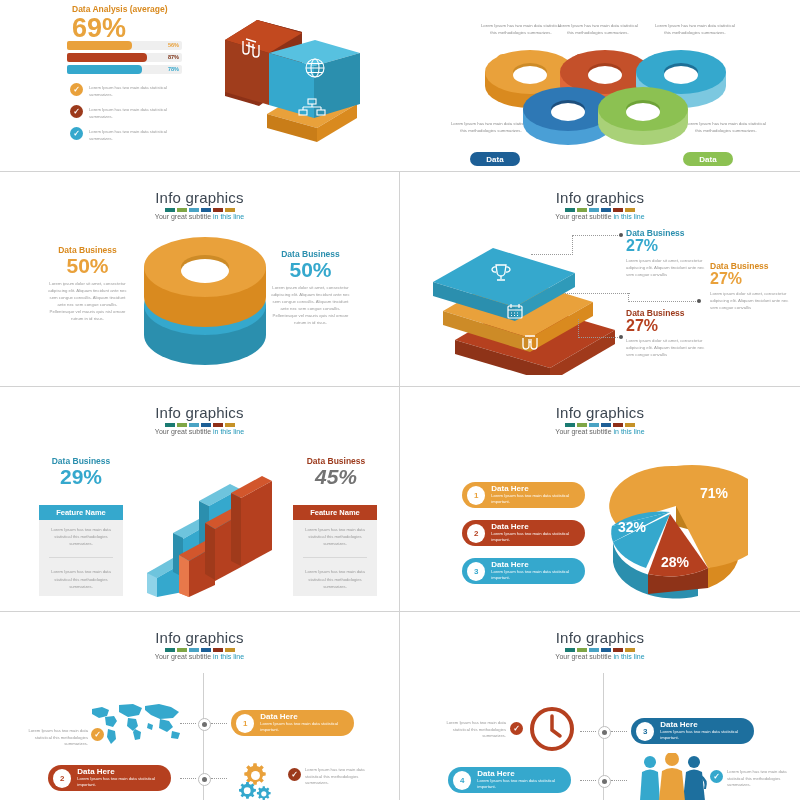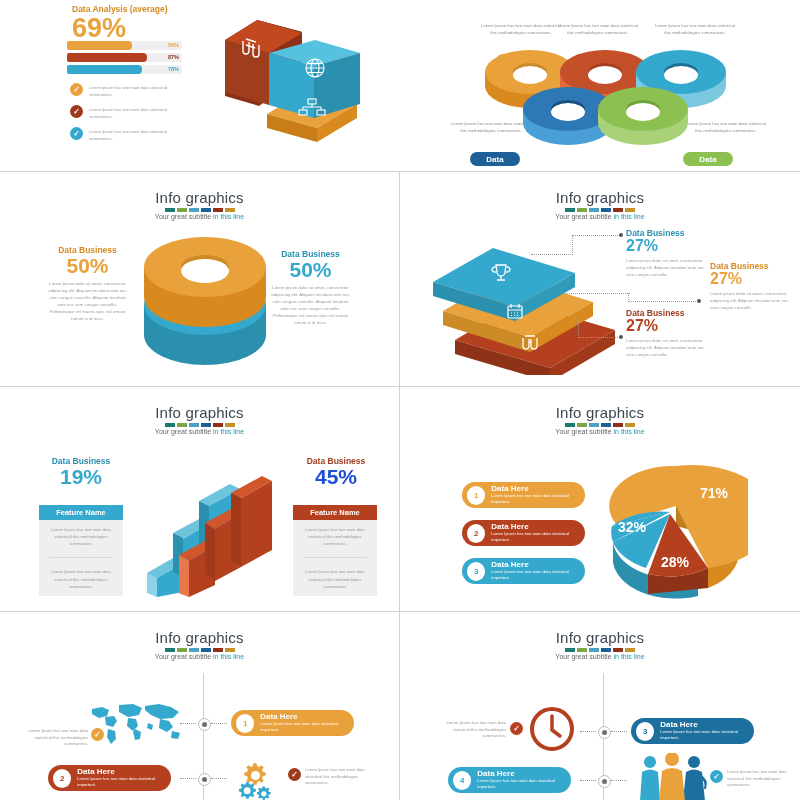--- a/index.html
+++ b/index.html
@@ -330,32 +330,32 @@
           <i style="background:#4aa3c4"></i>
           <i style="background:#1d5f96"></i>
           <i style="background:#8f2f18"></i>
           <i style="background:#c59228"></i>
       </div>
       <div class="ig-sub"><span>Your great subtitle </span><b>in this line</b></div>
     </div>
 
     <div class="db-label" style="left:36px;top:66px;width:90px;">
       <div class="db-name" style="color:#2b8fae;">Data Business</div>
-      <div class="db-pct" style="color:#35a8cd;">19%</div>
+      <div class="db-pct" style="color:#35a8cd;">29%</div>
     </div>
     <div class="feat" style="left:39px;top:115px;">
       <div class="feat-h" style="background:#35a8cd;">Feature Name</div>
       <div class="feat-b">Lorem Ipsum has two main data statistical this methodologies summarizes.</div>
       <div class="feat-div"></div>
       <div class="feat-b">Lorem Ipsum has two main data statistical this methodologies summarizes.</div>
     </div>
 
     <div class="db-label" style="left:291px;top:66px;width:90px;">
       <div class="db-name" style="color:#9c3a1c;">Data Business</div>
-      <div class="db-pct" style="color:#1d4ed8;">45%</div>
+      <div class="db-pct" style="color:#737373;font-style:italic;">45%</div>
     </div>
     <div class="feat" style="left:293px;top:115px;">
       <div class="feat-h" style="background:#b5401f;">Feature Name</div>
       <div class="feat-b">Lorem Ipsum has two main data statistical this methodologies summarizes.</div>
       <div class="feat-div"></div>
       <div class="feat-b">Lorem Ipsum has two main data statistical this methodologies summarizes.</div>
     </div>
 
     <svg style="position:absolute;left:135px;top:55px;" width="160" height="155" viewBox="0 0 160 155">
 

